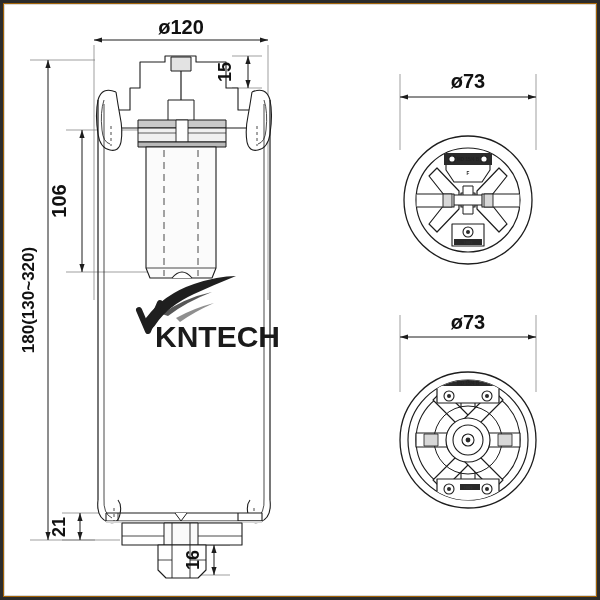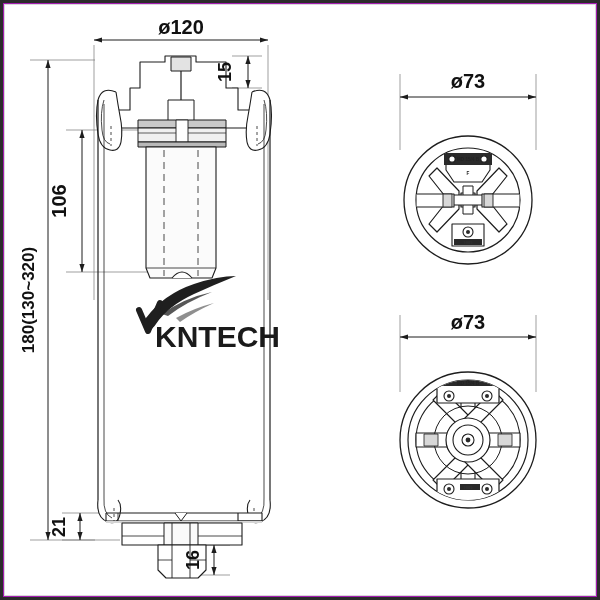--- a/index.html
+++ b/index.html
@@ -1,18 +1,18 @@
 <!DOCTYPE html>
 <html><head>
 <meta charset="utf-8">
 <style>
   html,body{margin:0;padding:0;background:#ffffff;}
   body{width:600px;height:600px;overflow:hidden;
        font-family:"Liberation Sans",sans-serif;}
-  #page{position:relative;width:600px;height:600px;background:#a21caf;box-sizing:border-box;}
+  #page{position:relative;width:600px;height:600px;background:#a16207;box-sizing:border-box;}
   #frame{position:absolute;inset:0;border:3px solid #2b2b2b;box-sizing:border-box;}
   #inner{position:absolute;left:4px;top:4px;width:592px;height:592px;
          border:1px solid #d8d8d8;box-sizing:border-box;background:#fff;}
   svg{position:absolute;left:0;top:0;}
   .dim{font-family:"Liberation Sans",sans-serif;font-weight:bold;fill:#111;}
   .d20{font-size:20px;}
   .d18{font-size:18px;}
   .d17{font-size:17px;}
   .logoTxt{font-family:"Liberation Sans",sans-serif;font-weight:bold;
            font-size:30px;fill:#1a1a1a;letter-spacing:0px;}

